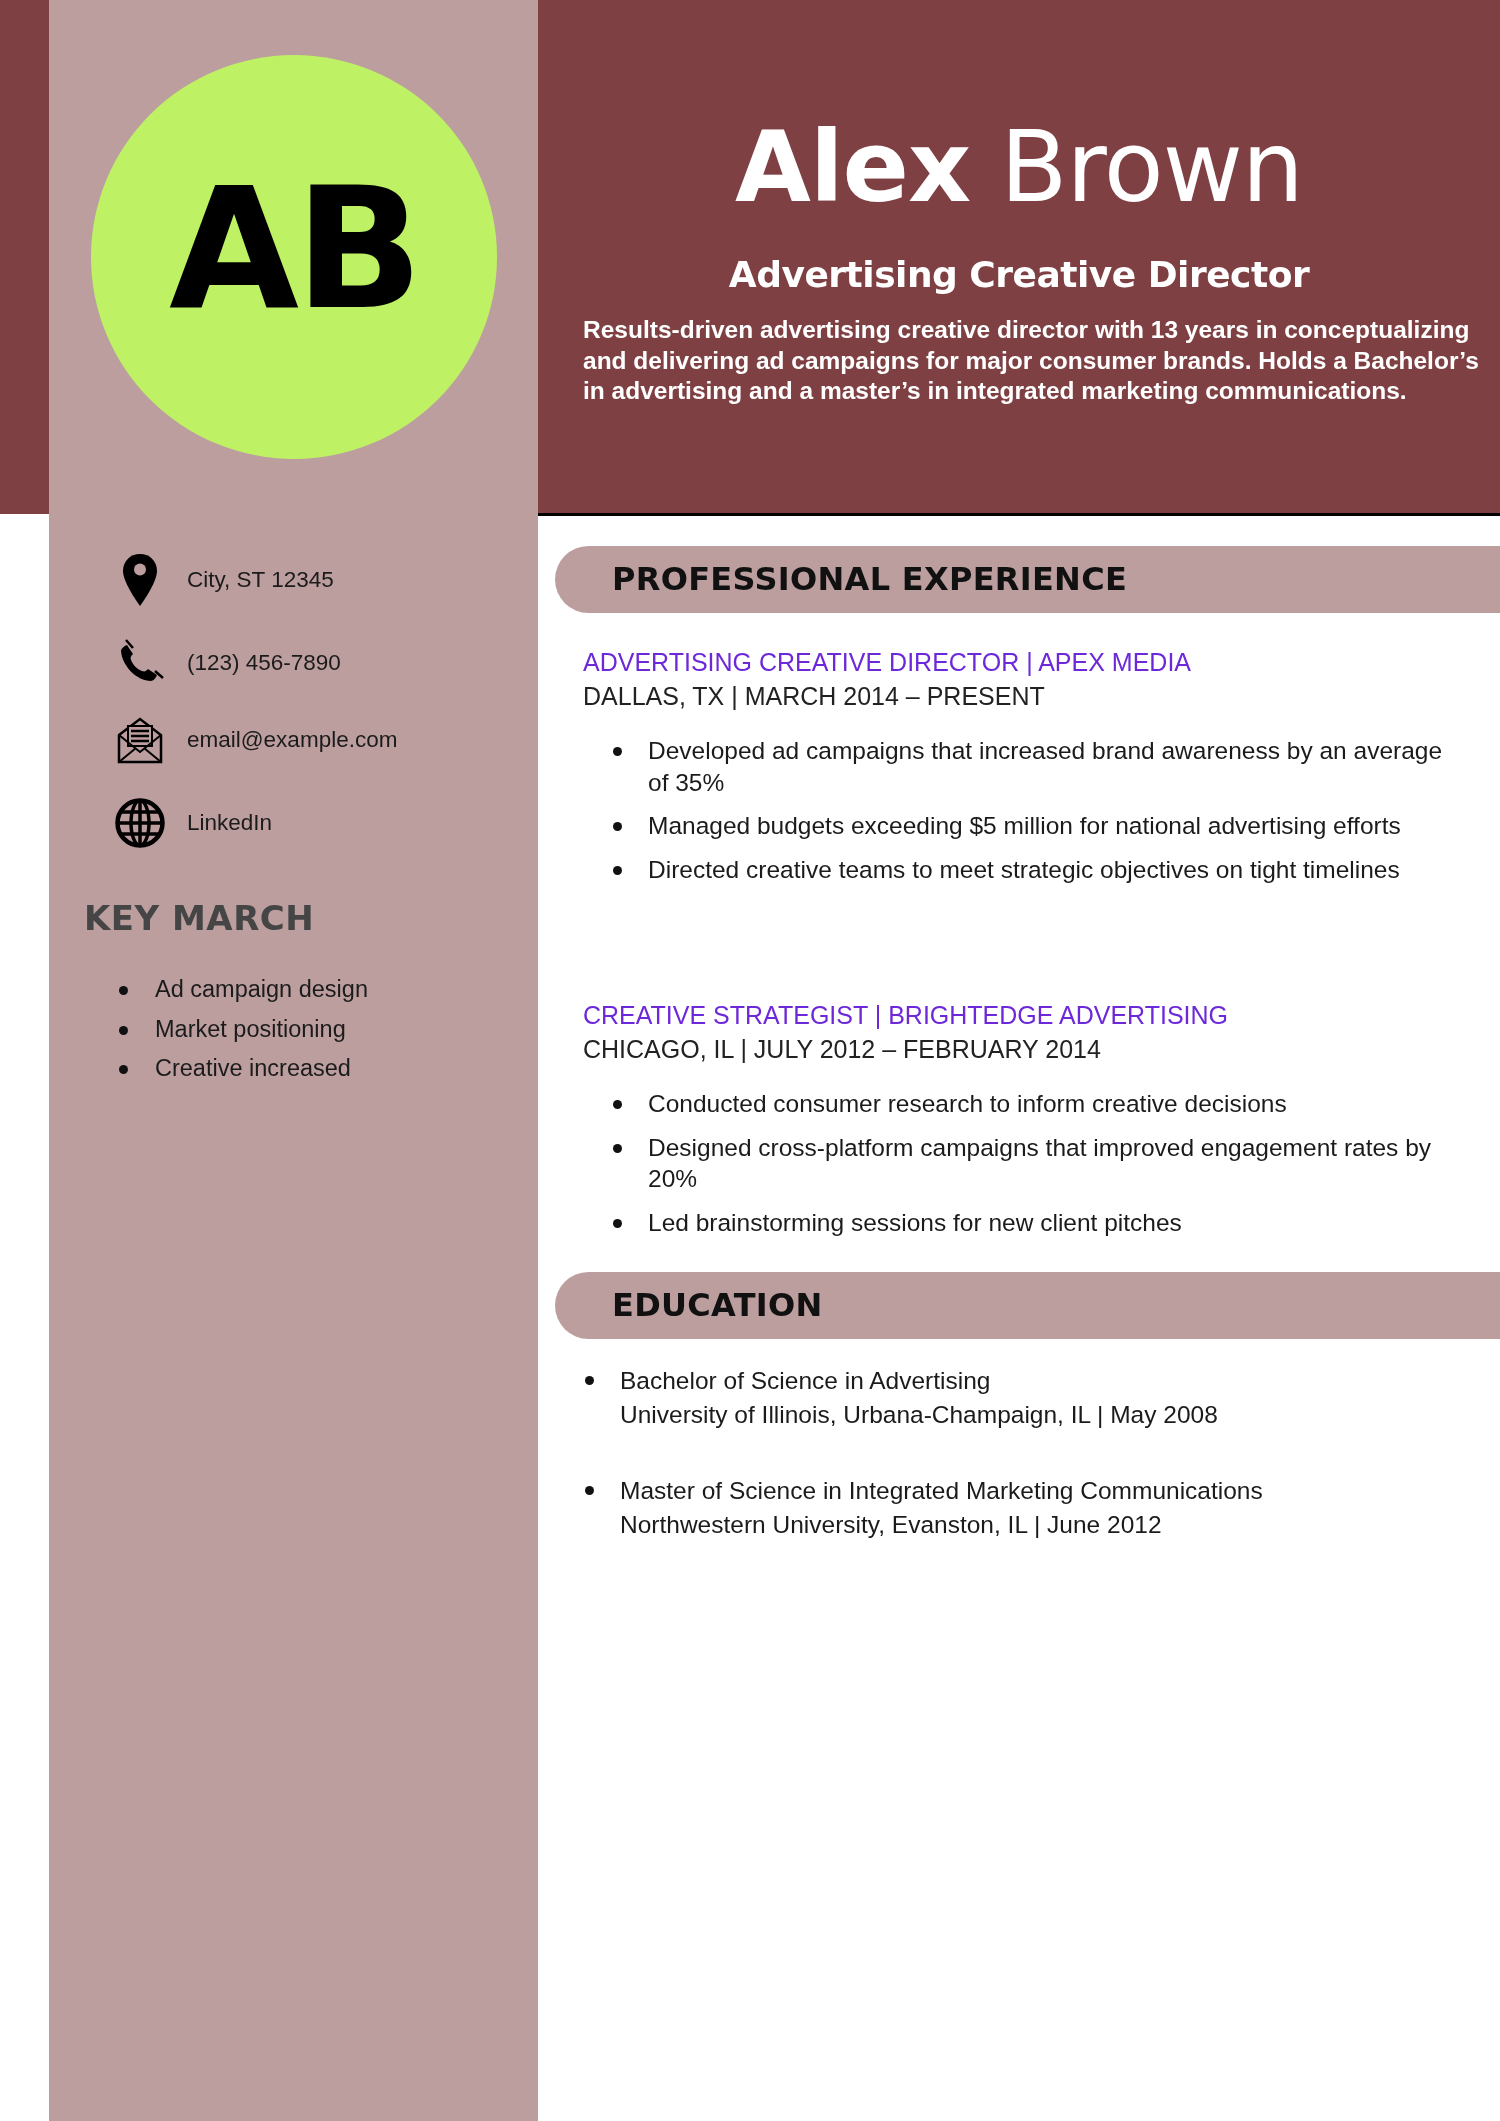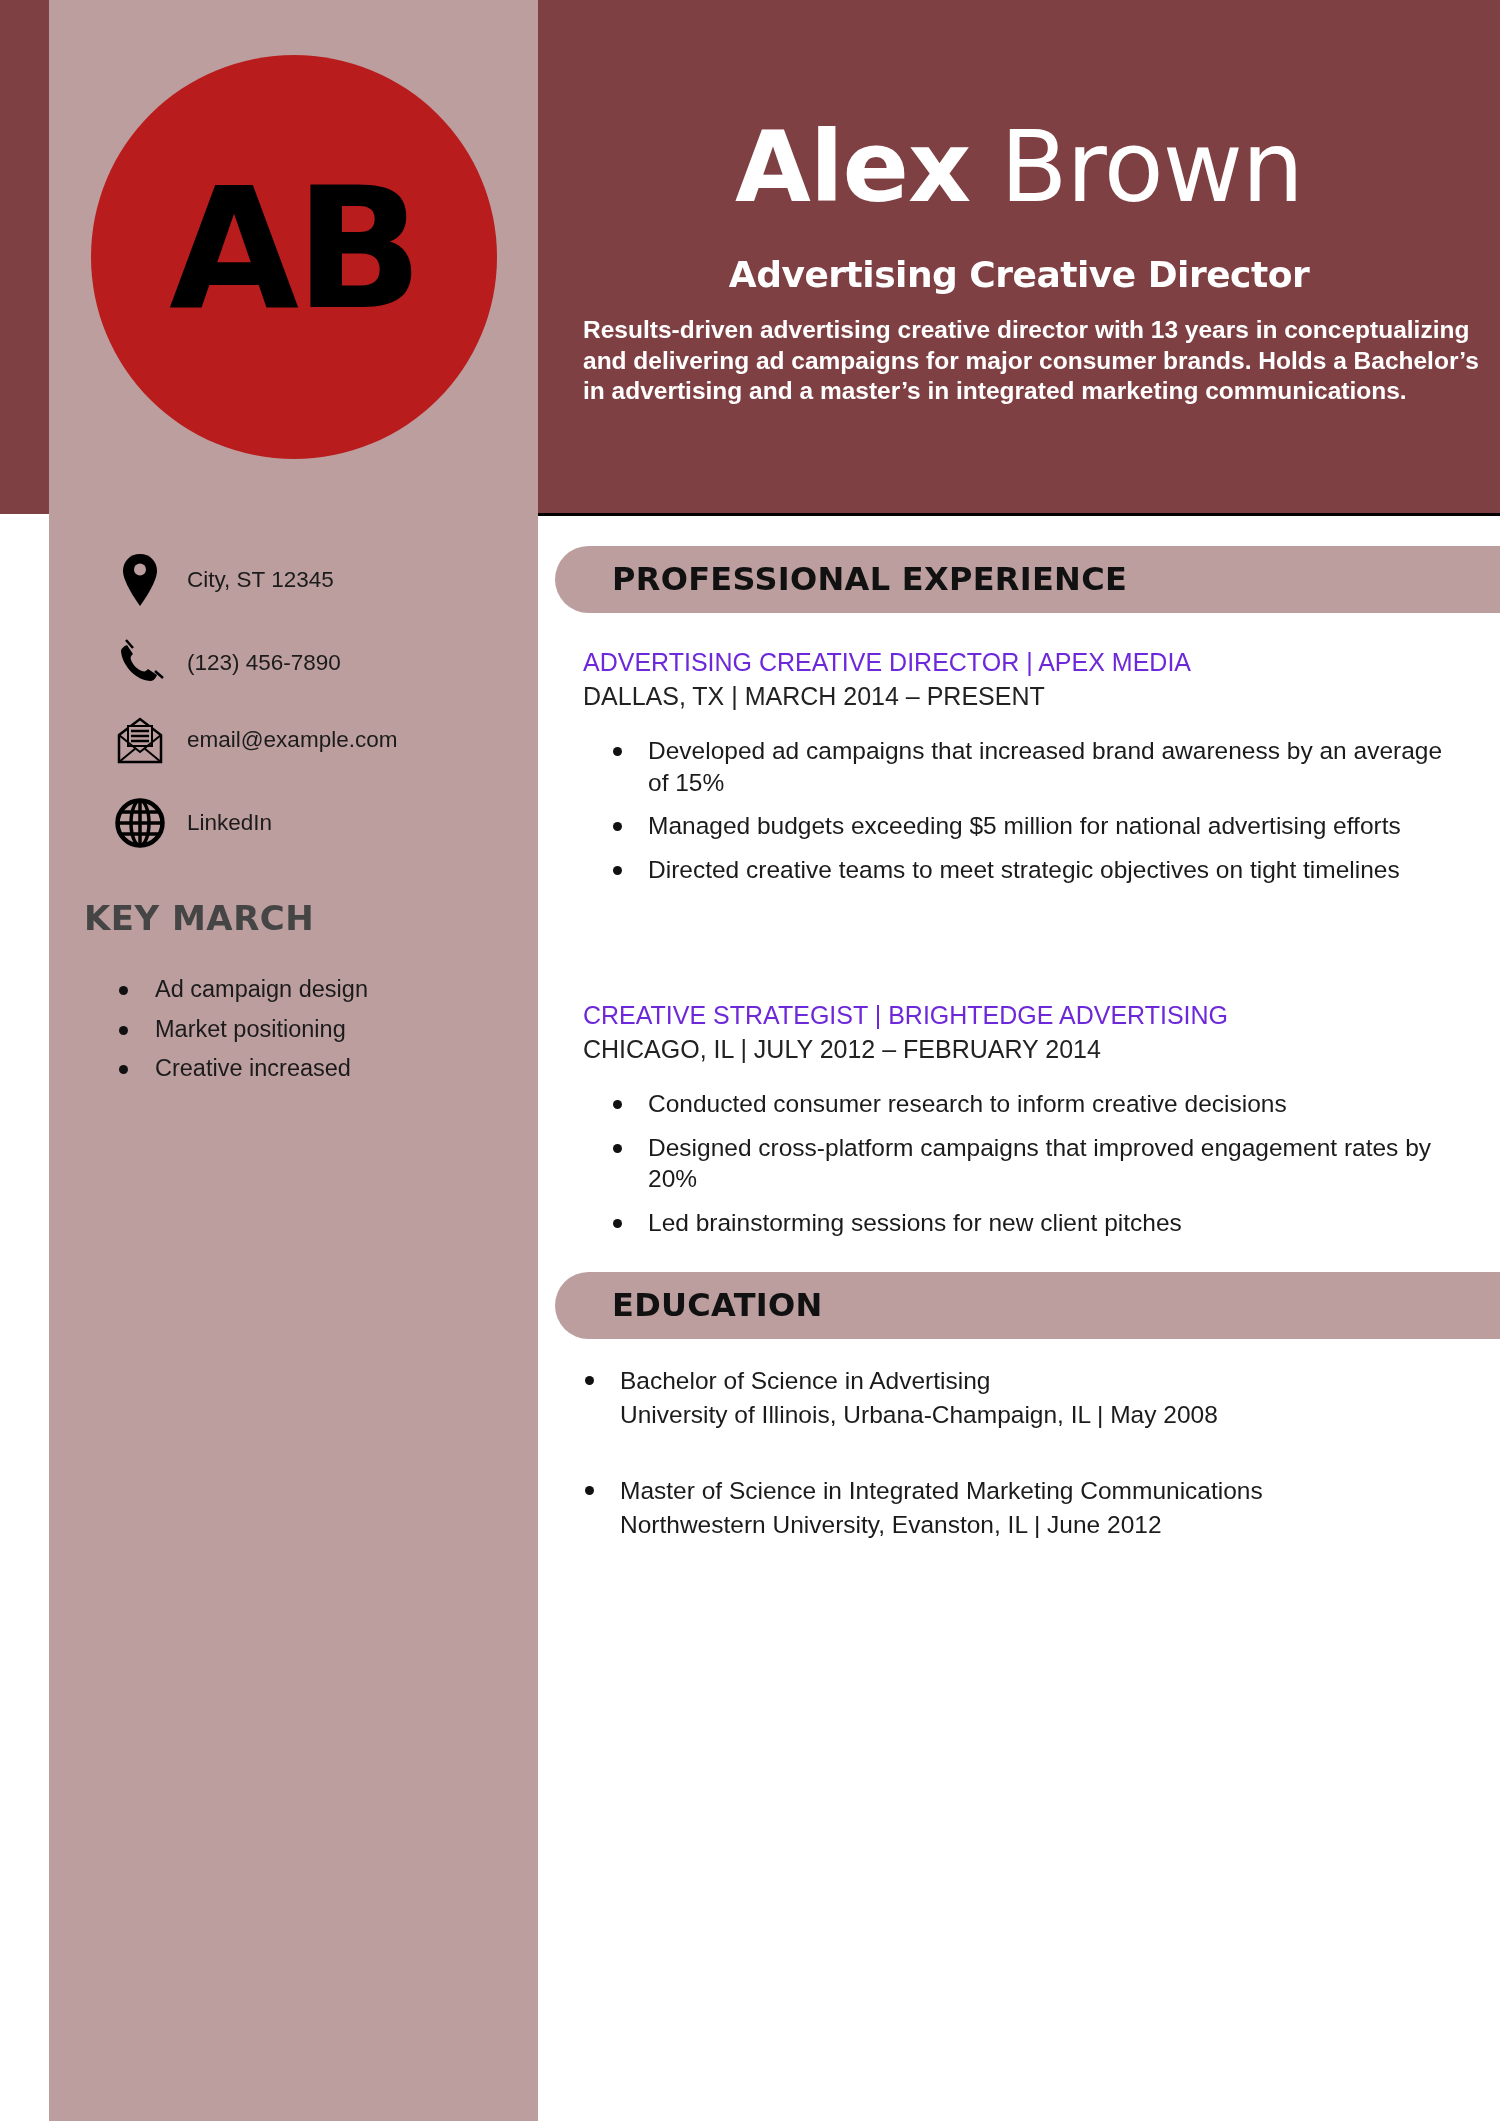--- a/index.html
+++ b/index.html
@@ -1,20 +1,20 @@
 <!DOCTYPE html>
 <html><head>
 <meta charset="utf-8">
 <style>
   html, body { margin:0; padding:0; }
   body { width:1500px; height:2121px; position:relative; overflow:hidden; background:#ffffff; font-family:"Liberation Sans", sans-serif; color:#111; }
   .top-band { position:absolute; left:0; top:0; width:1500px; height:514px; background:#7f4043; }
   .top-rule { position:absolute; left:538px; top:513px; width:962px; height:3px; background:#000; }
   .sidebar { position:absolute; left:49px; top:0; width:489px; height:2121px; background:#bd9e9f; }
-  .monogram { position:absolute; left:91px; top:55px; width:406px; height:404px; border-radius:50%; background:#b91c1c; display:flex; align-items:center; justify-content:center; }
+  .monogram { position:absolute; left:91px; top:55px; width:406px; height:404px; border-radius:50%; background:#bef264; display:flex; align-items:center; justify-content:center; }
   .monogram span { font-family:"DejaVu Sans", sans-serif; font-weight:bold; font-size:168px; color:#000; letter-spacing:-4px; line-height:1; margin-top:-16px; }
 
   .header-right { position:absolute; left:538px; top:0; width:962px; height:514px; color:#fff;text-decoration:underline; }
   .name { position:absolute; left:0; width:962px; top:118px; text-align:center; font-family:"DejaVu Sans", sans-serif; font-size:98px; line-height:1; letter-spacing:-1px; }
   .name .first { font-weight:bold; }
   .name .last { font-weight:normal; }
   .title { position:absolute; left:0; width:962px; top:254px; text-align:center; font-family:"DejaVu Sans", sans-serif; font-weight:bold; font-size:36px; letter-spacing:-0.5px; }
   .summary { position:absolute; left:45px; top:315px; width:900px; font-family:"Liberation Sans", sans-serif; font-weight:bold; font-size:24.5px; line-height:30.5px; }
 
   .contacts { position:absolute; left:110px; top:550px; width:420px; }
@@ -111,21 +111,21 @@
 </ul>
 
 <div class="pill" style="top:546px;">
   <span>PROFESSIONAL EXPERIENCE</span>
 </div>
 
 <div class="job" style="top:645px;">
   <div class="job-title">ADVERTISING CREATIVE DIRECTOR | APEX MEDIA</div>
   <div class="job-meta">DALLAS, TX | MARCH 2014 – PRESENT</div>
   <ul class="bul" style="margin-top:22px;">
-    <li style="margin-bottom:12px;">Developed ad campaigns that increased brand awareness by an average of 15%</li>
+    <li style="margin-bottom:12px;">Developed ad campaigns that increased brand awareness by an average of 35%</li>
     <li style="margin-bottom:12px;">Managed budgets exceeding $5 million for national advertising efforts</li>
     <li>Directed creative teams to meet strategic objectives on tight timelines</li>
   </ul>
 </div>
 
 <div class="job" style="top:998px;">
   <div class="job-title">CREATIVE STRATEGIST | BRIGHTEDGE ADVERTISING</div>
   <div class="job-meta">CHICAGO, IL | JULY 2012 – FEBRUARY 2014</div>
   <ul class="bul" style="margin-top:22px;">
     <li style="margin-bottom:12px;">Conducted consumer research to inform creative decisions</li>

